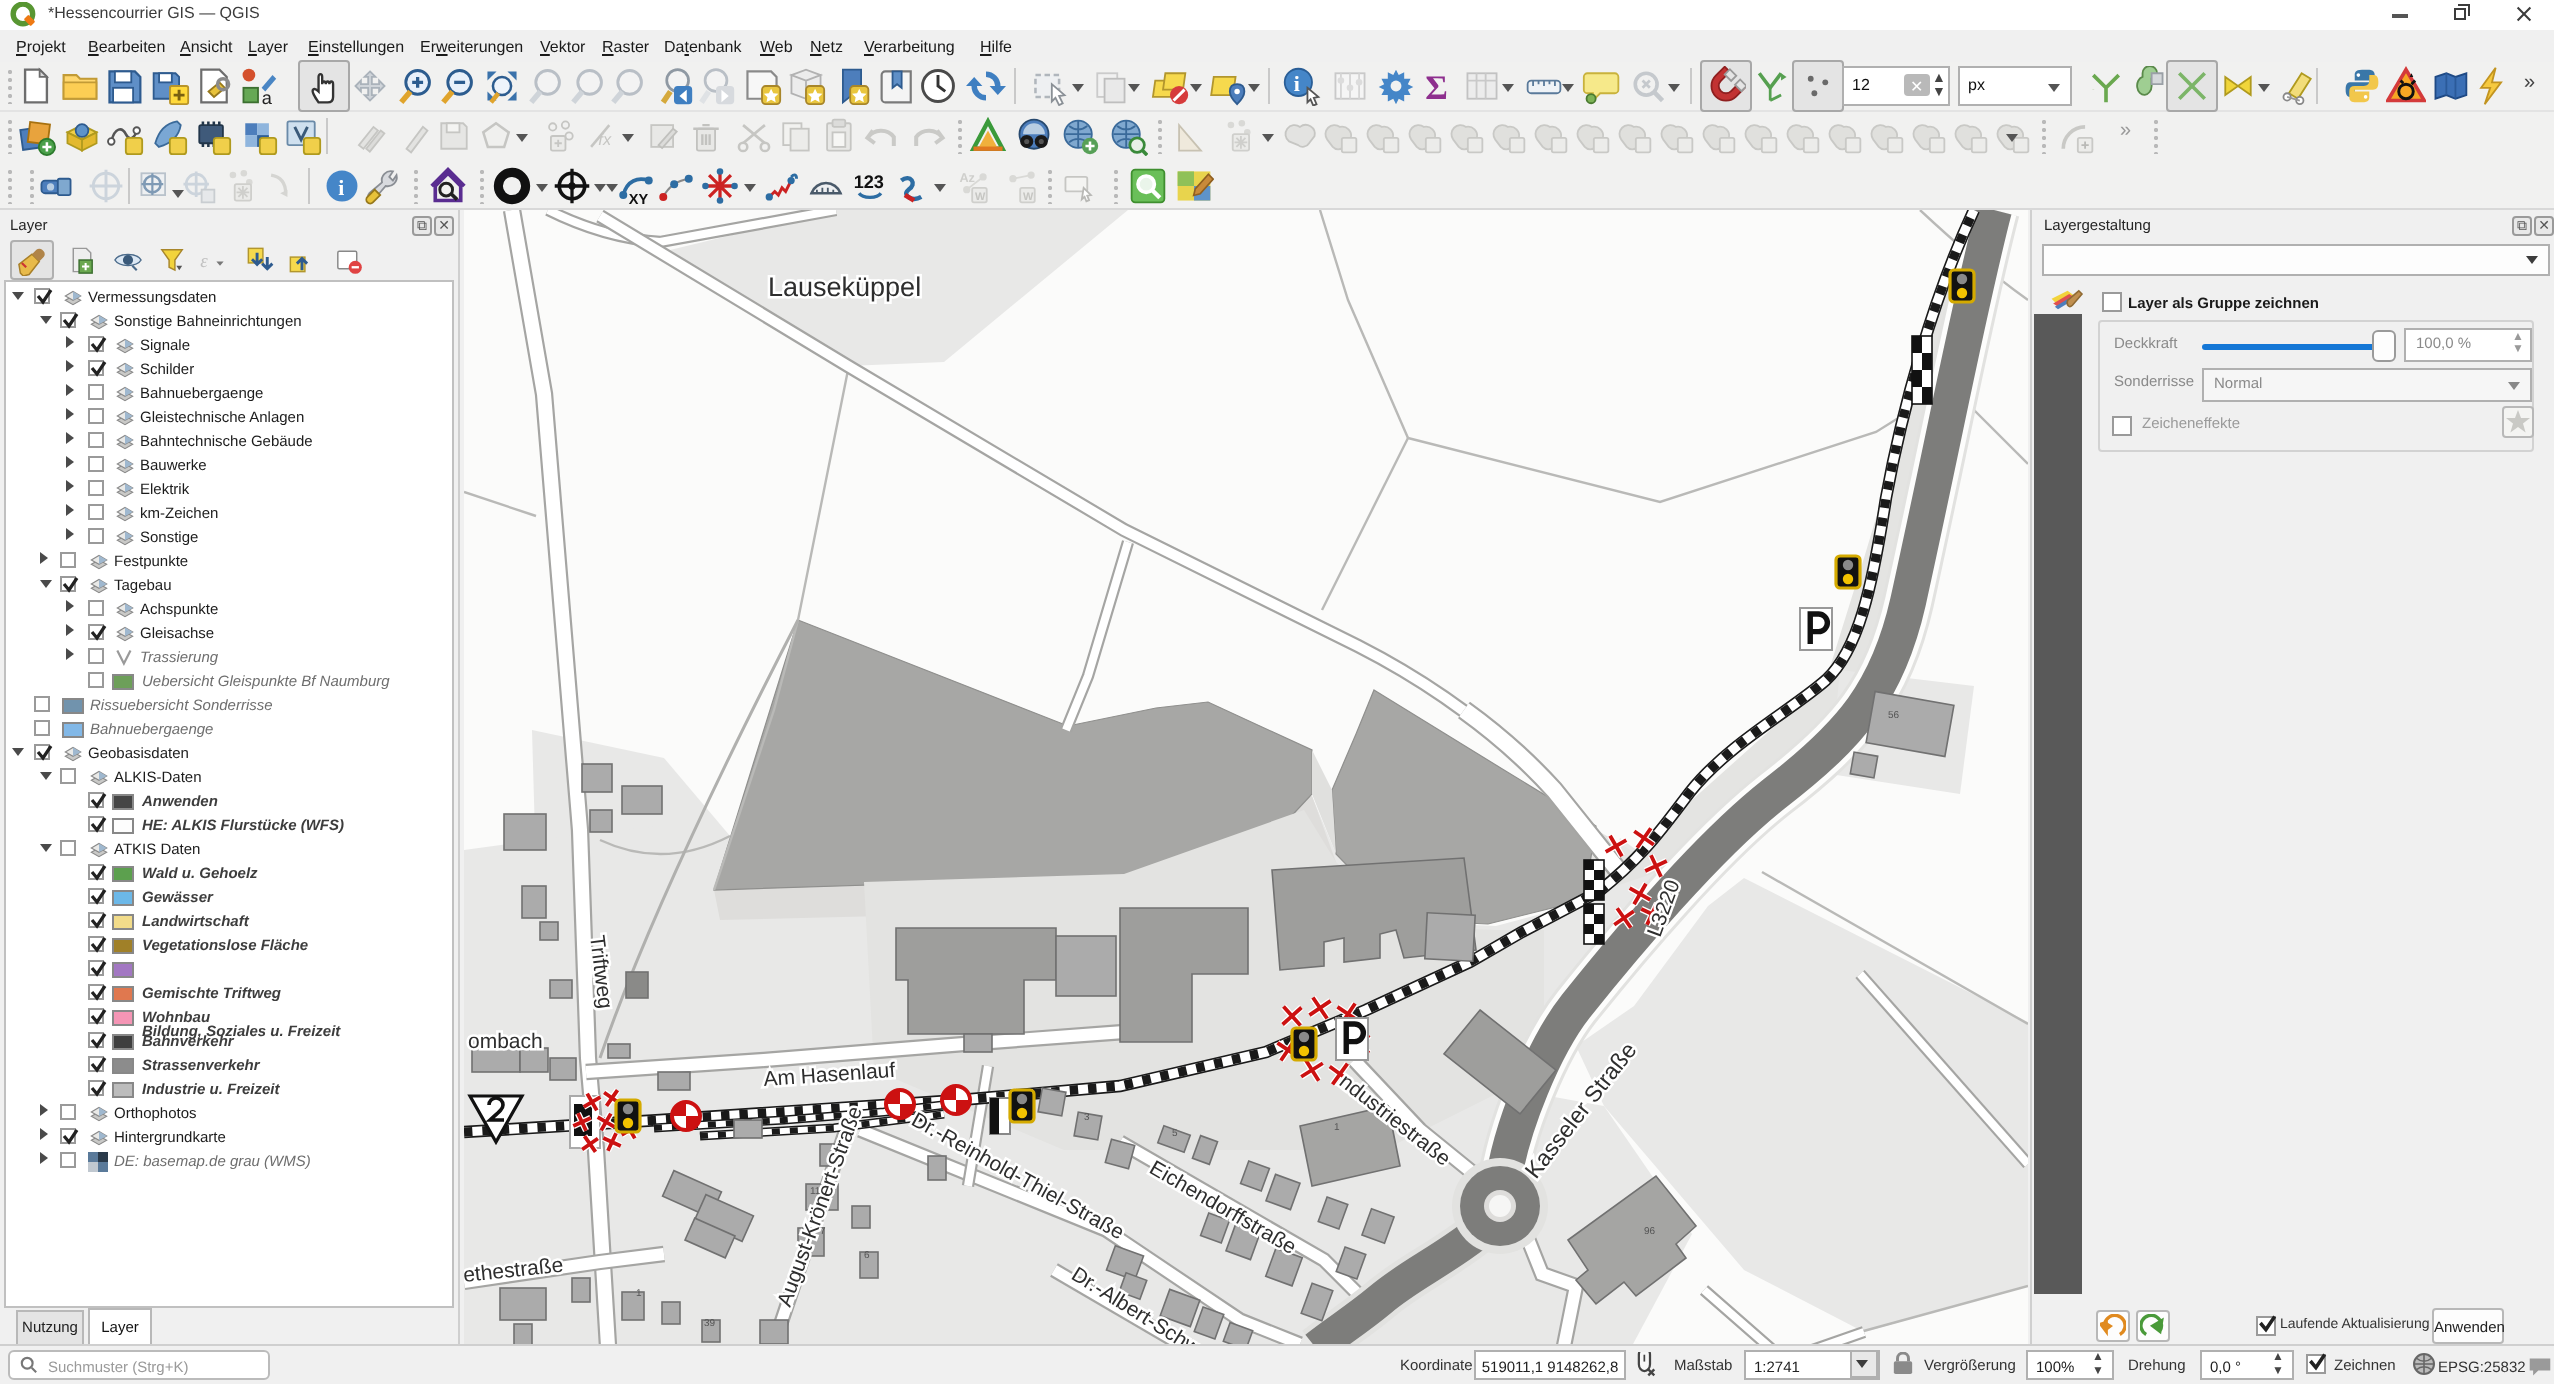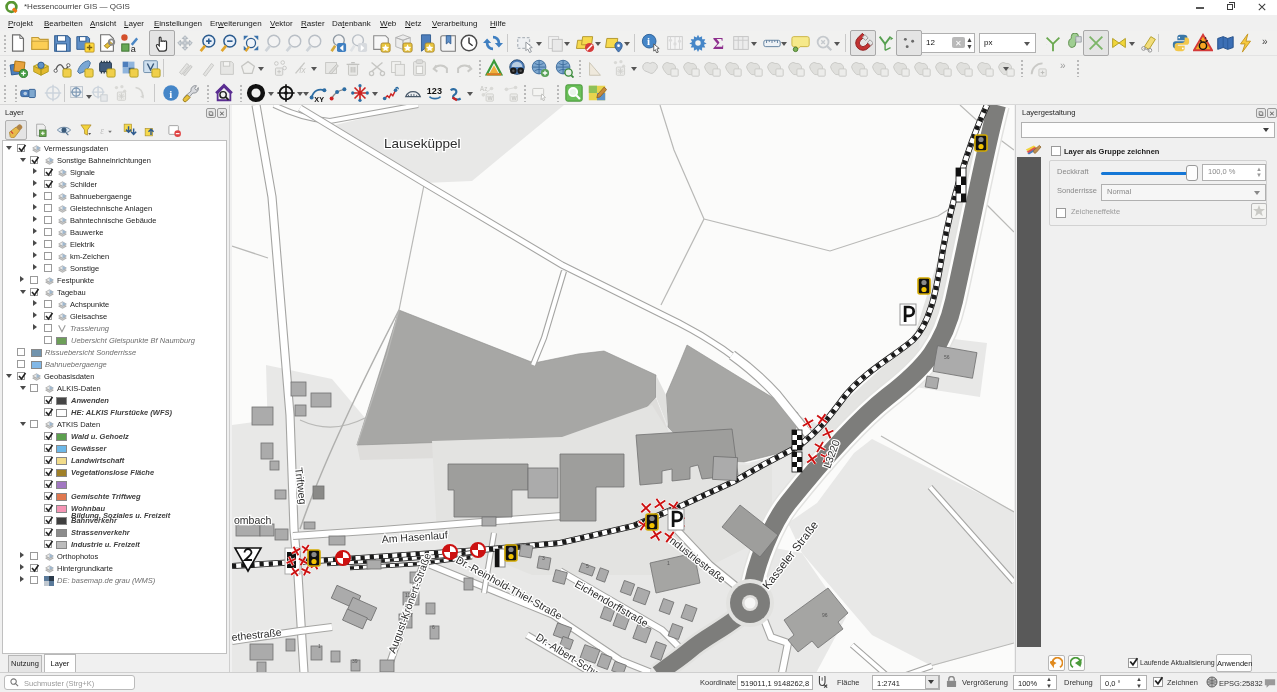--- a/index.html
+++ b/index.html
@@ -1342,21 +1342,21 @@
       <path d="M6.5,6.5 l2.5,2.5" stroke="#777" stroke-width="1.2"></path>
     </svg>
 <div class="abs" style="left:24px;top:679px;font-size:7.5px;color:#9a9a9a">Suchmuster (Strg+K)</div>
 <div class="lbl abs" style="left:700px;top:678px">Koordinate</div>
 <div class="input abs" style="left:737px;top:675px;width:76px;height:15px;text-align:center"><span style="position:relative;top:3px">519011,1  9148262,8</span></div>
 <svg class="abs" style="left:816px;top:676px" width="12" height="13" viewBox="0 0 14 14">
       <path d="M4,1 a3.2,4 0 0 1 6.5,0 v5.5 a3.2,4 0 0 1 -6.5,0 z" fill="#f8f8f8" stroke="#444" stroke-width="1.3"></path>
       <path d="M7.2,1 v4" stroke="#444"></path>
       <path d="M9.5,9.5 l3.5,3.5 m-3.5,0 l3.5,-3.5" stroke="#444" stroke-width="1.4"></path>
     </svg>
-<div class="lbl abs" style="left:837px;top:678px">Fläche</div>
+<div class="lbl abs" style="left:837px;top:678px">Maßstab</div>
 <div class="input abs" style="left:872px;top:675px;width:68px;height:15px">
       <span style="position:absolute;left:4px;top:3px">1:2741</span>
     </div>
 <div class="abs" style="left:925px;top:675px;width:14px;height:14px;background:#e8e8e8;border:1px solid #b0b0b0"></div>
 <div class="arr-d abs" style="left:928px;top:680px"></div>
 <svg class="abs" style="left:946px;top:676px" width="11" height="12" viewBox="0 0 12 13">
       <rect x="1" y="5" width="10" height="7" rx="1" fill="#8a8a8a"></rect>
       <path d="M3,5 v-1.5 a3,3 0 0 1 6,0 v1.5" fill="none" stroke="#8a8a8a" stroke-width="1.6"></path>
     </svg>
 <div class="lbl abs" style="left:962px;top:678px">Vergrößerung</div>

